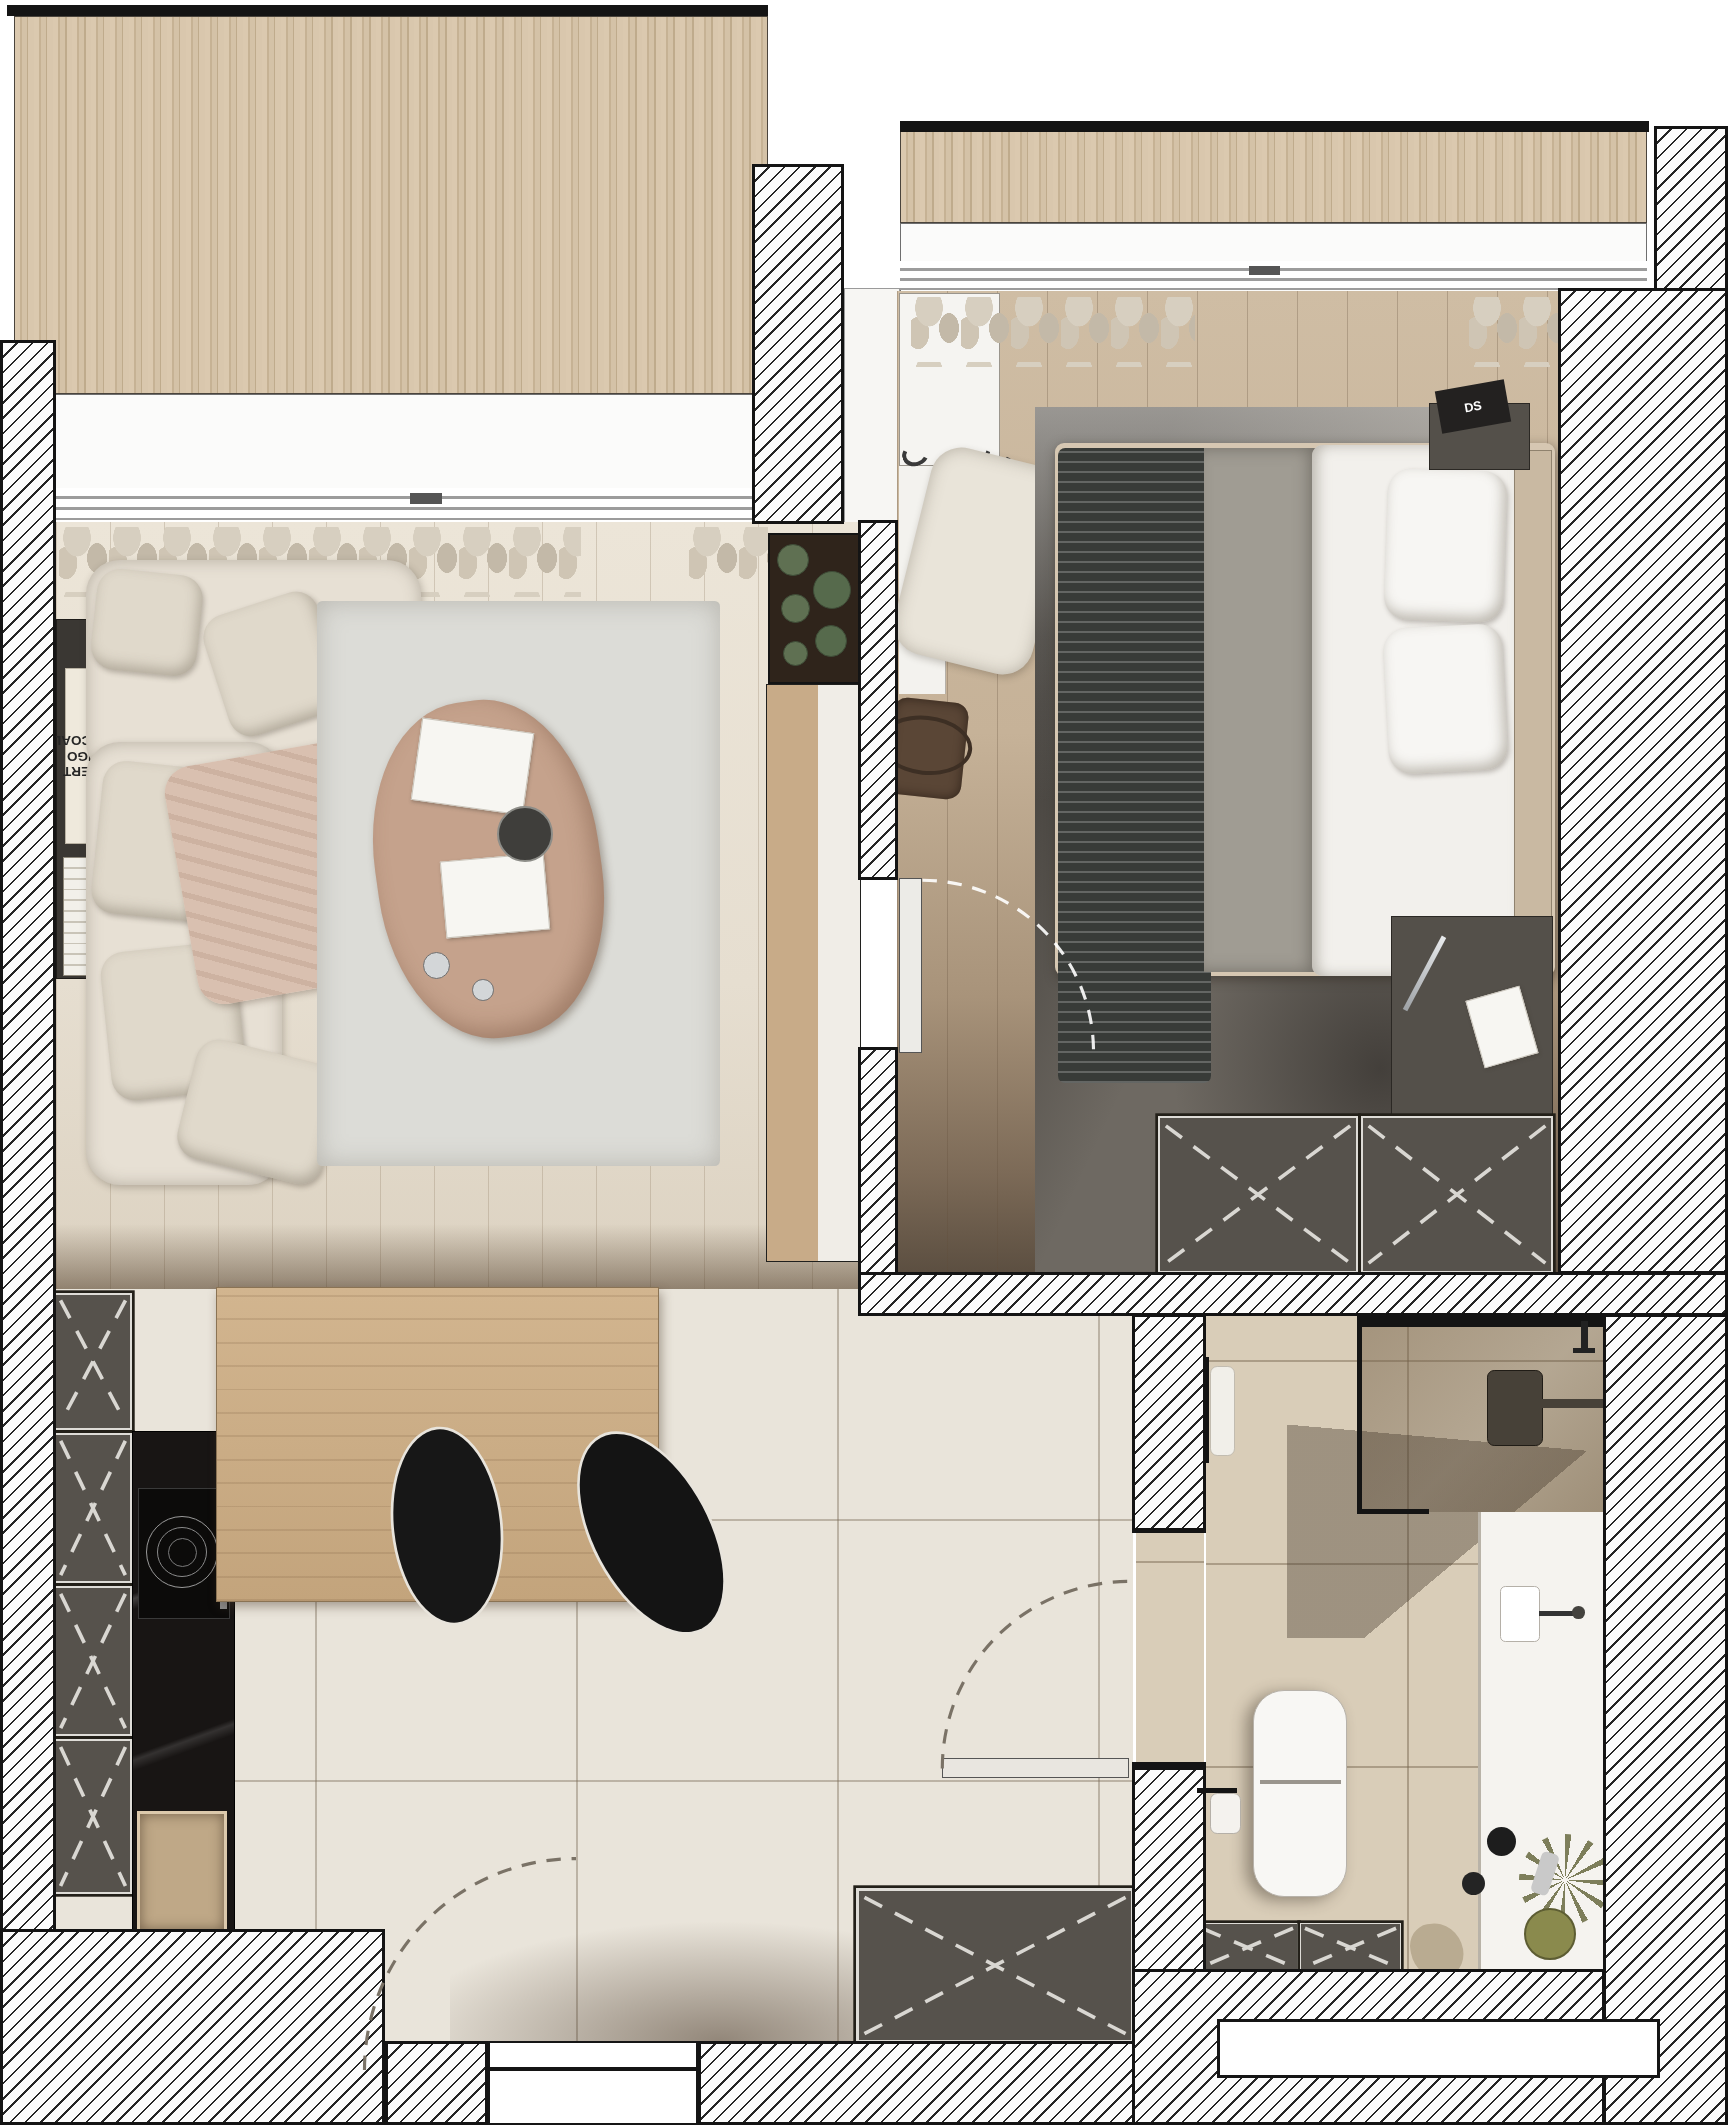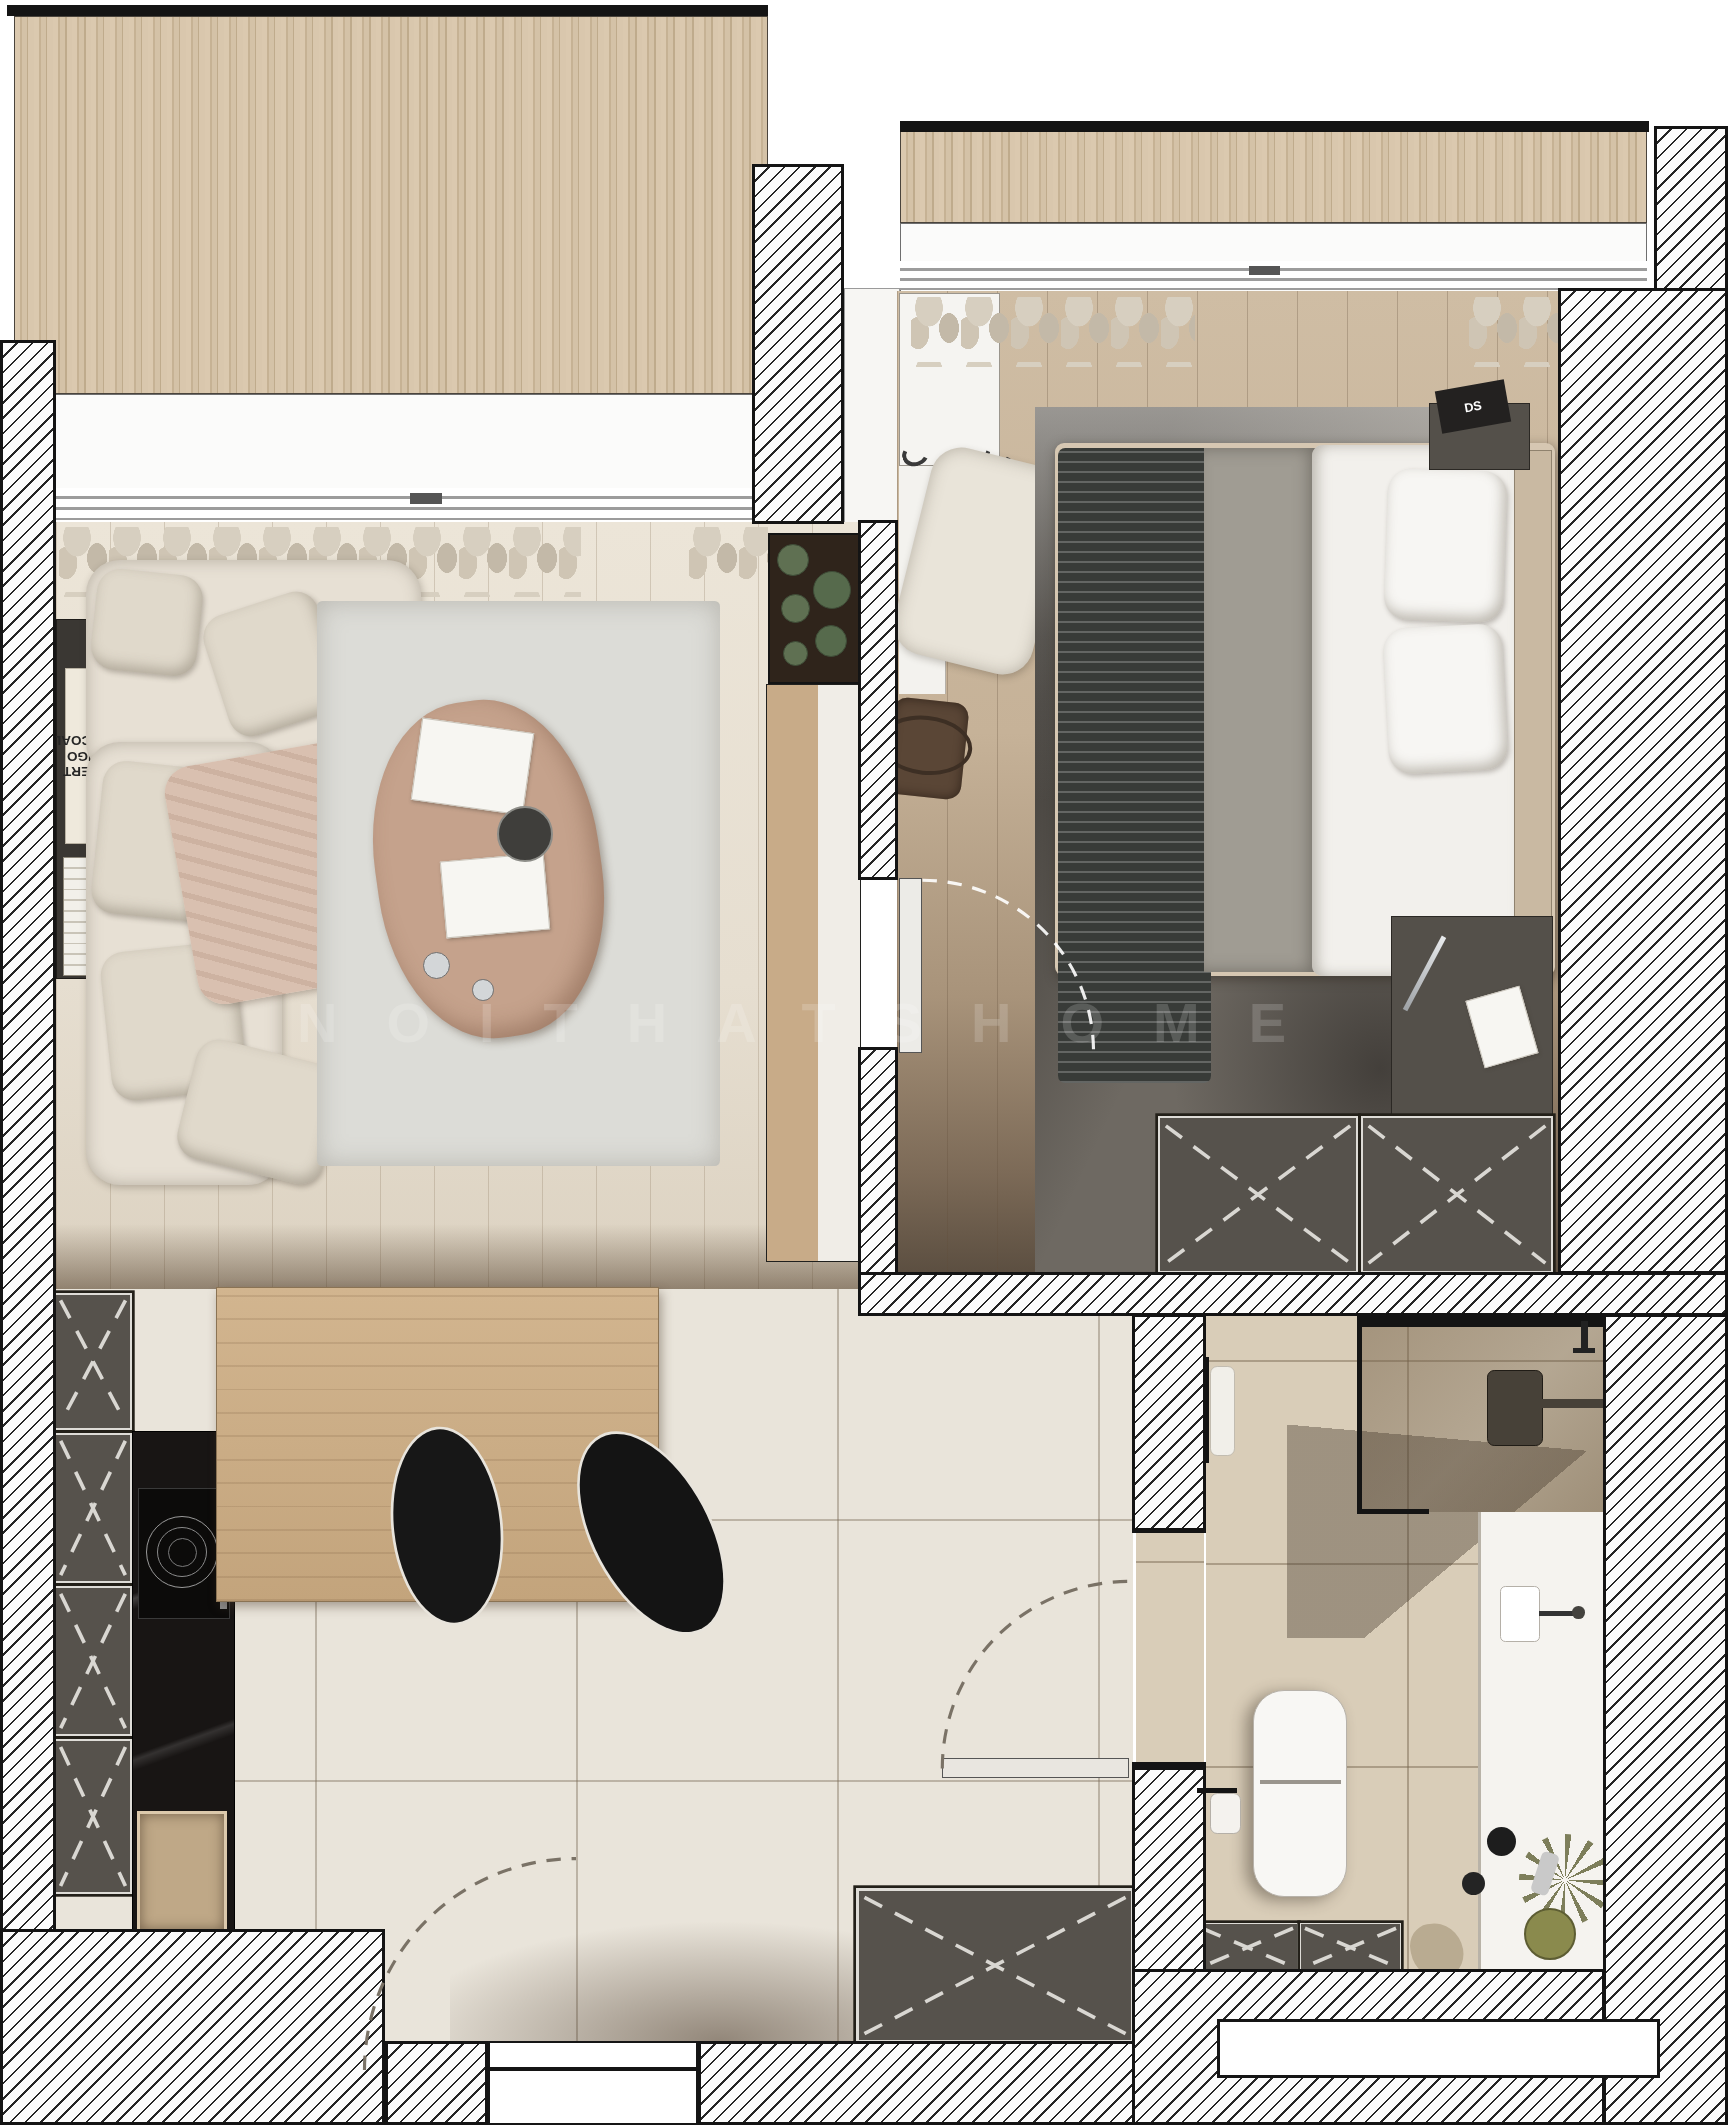--- a/index.html
+++ b/index.html
@@ -247,16 +247,15 @@
 
   <svg class="abs" style="left:0;top:0;width:1728px;height:2125px;pointer-events:none" viewBox="0 0 1920 2361">
     <path d="M 1025 978 A 190 190 0 0 1 1215 1168" fill="none" stroke="rgba(255,255,255,.9)" stroke-width="3.5" stroke-dasharray="16 12"></path>
     <path d="M 1047 1965 A 208 208 0 0 1 1255 1757" fill="none" stroke="#7a7266" stroke-width="3.5" stroke-dasharray="16 12"></path>
     <path d="M 405 2300 A 235 235 0 0 1 640 2065" fill="none" stroke="#7a7266" stroke-width="3.5" stroke-dasharray="16 12"></path>
   </svg>
 
   <div class="abs bline" style="left:1197px;top:1788px;width:40px;height:5.4px"></div>
   <div class="abs" style="left:1210px;top:1793px;width:31px;height:41px;background:#f4f2ee;border:0.9px solid #b5b0a8;border-radius:7.2px"></div>
 
-  <div class="abs wm" style="left:297px;top:990px">NOITHATSHOME</div>
 
 </div>
 
 
 </body></html>

